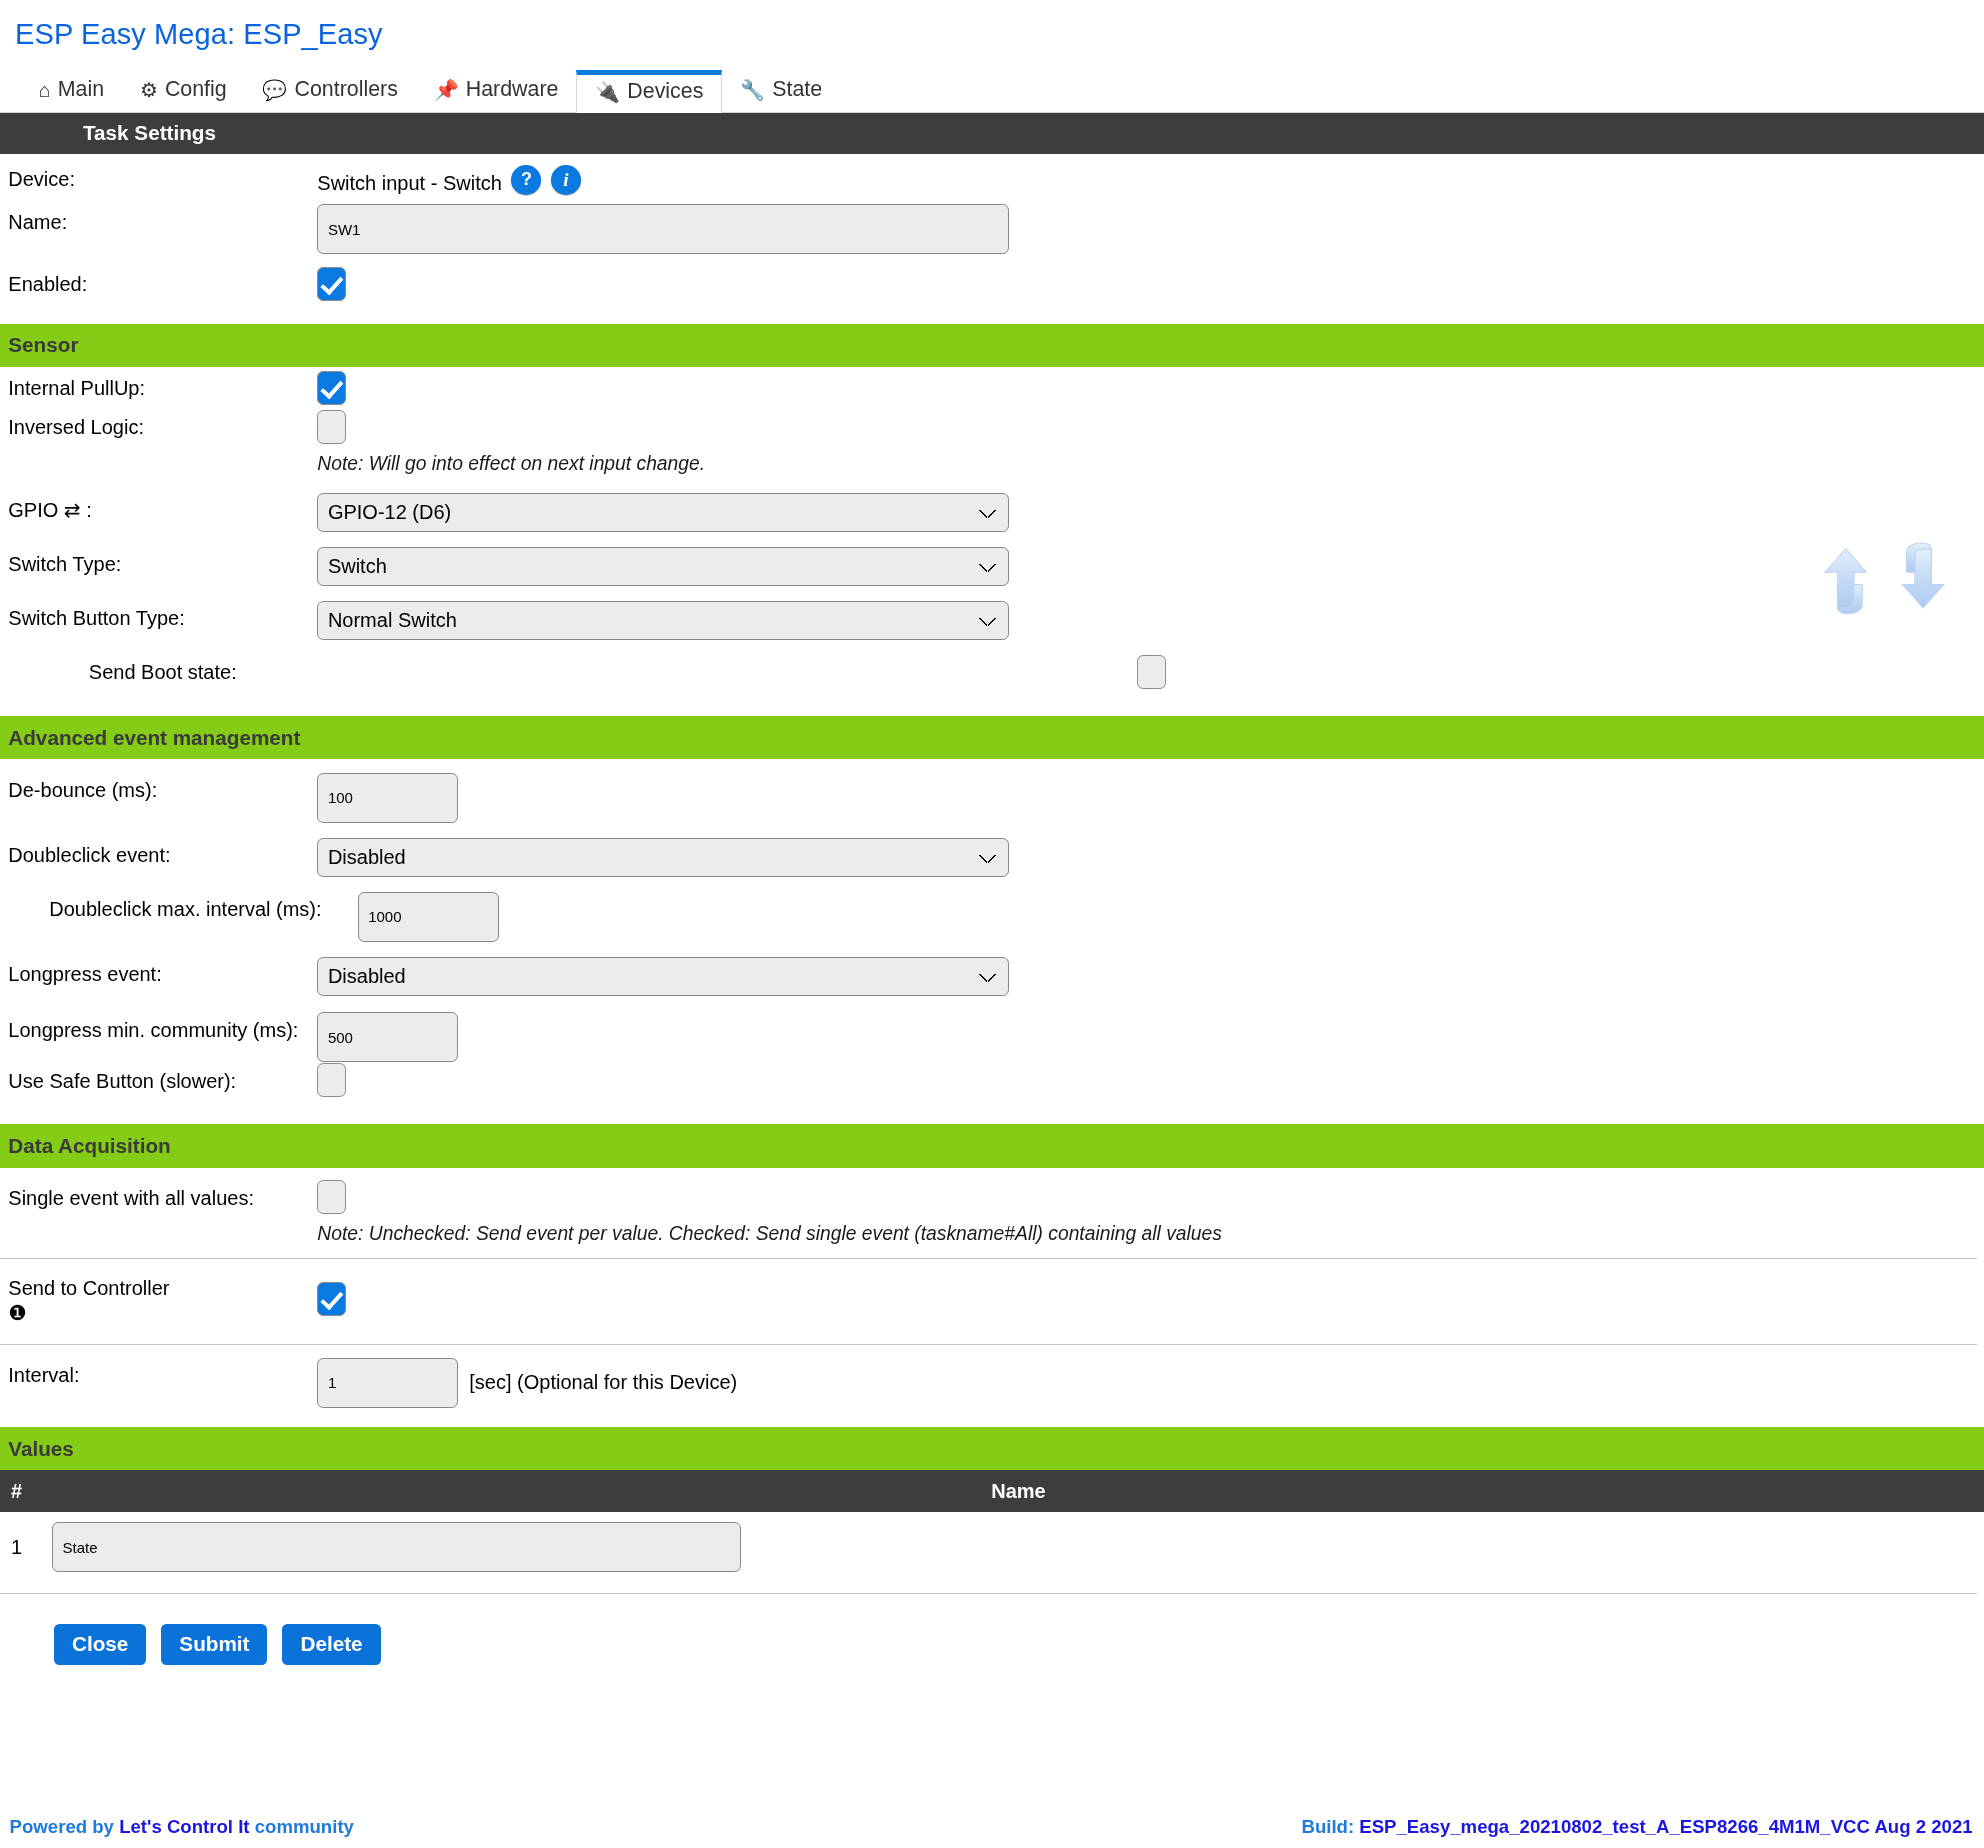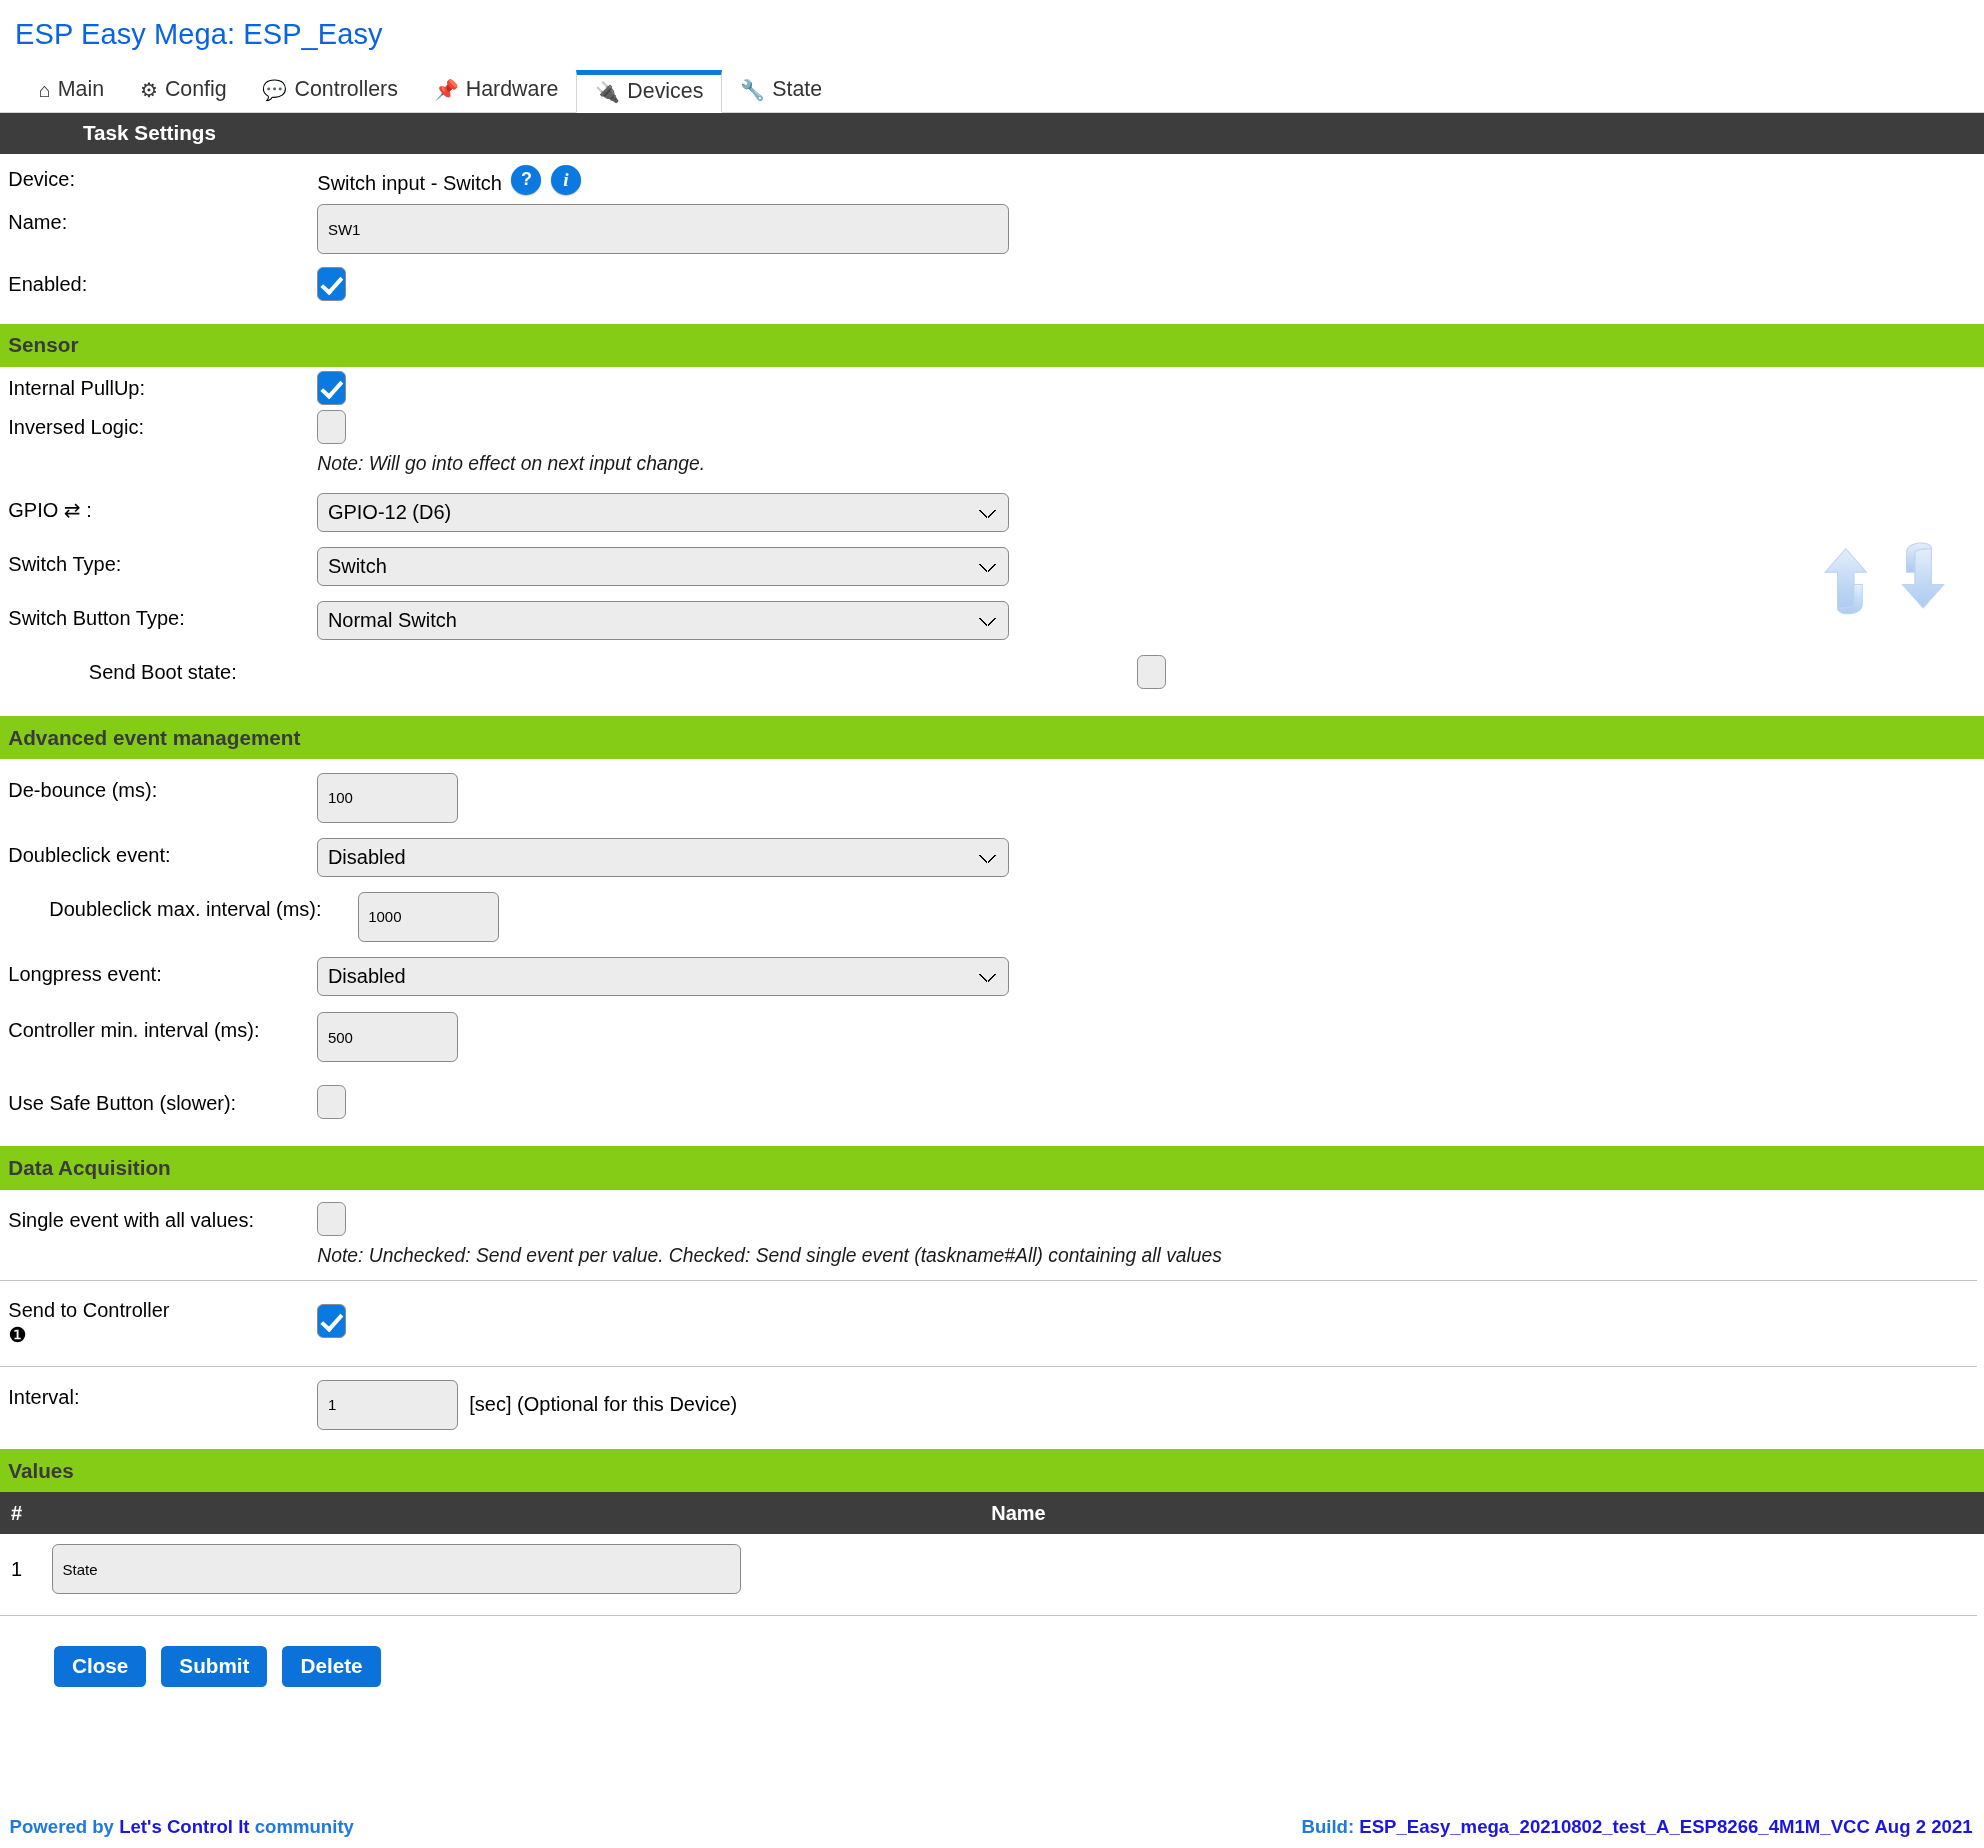--- a/index.html
+++ b/index.html
@@ -391,27 +391,27 @@
 <div class="row" style="margin-top:15px;">
   <div class="lbl">Longpress event:</div>
   <div class="fieldwrap">
     <select class="sel">
       <option>Disabled</option>
     </select>
   </div>
 </div>
 
 <div class="row" style="margin-top:16.5px;">
-  <div class="lbl">Controller min. interval (ms):</div>
+  <div class="lbl">Longpress min. community (ms):</div>
   <div class="fieldwrap">
     <input class="txt small" type="text" value="500" style="">
   </div>
 </div>
 
-<div class="row" style="margin-top:23px;">
+<div class="row" style="margin-top:1px;">
   <div class="lbl">Use Safe Button (slower):</div>
   <div class="fieldwrap">
     <span class="cb"></span>
   </div>
 </div>
 
 <div class="sec-grey" style="margin-top:22px;">Data Acquisition</div>
 
 <div class="row" style="margin-top:12.4px;">
   <div class="lbl">Single event with all values:</div>

